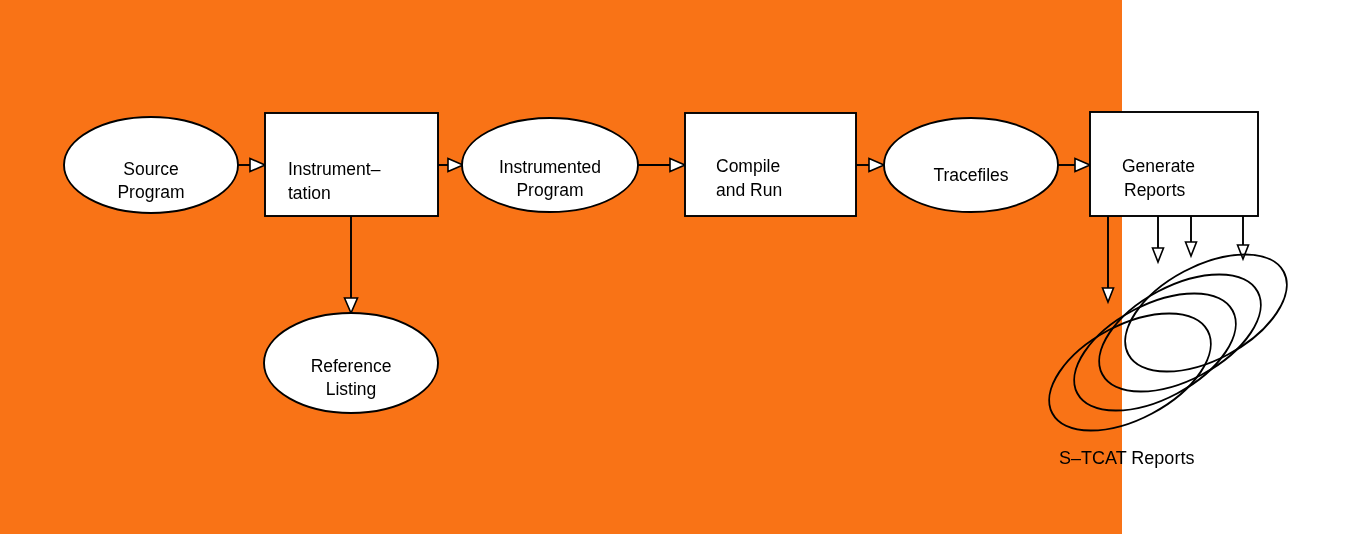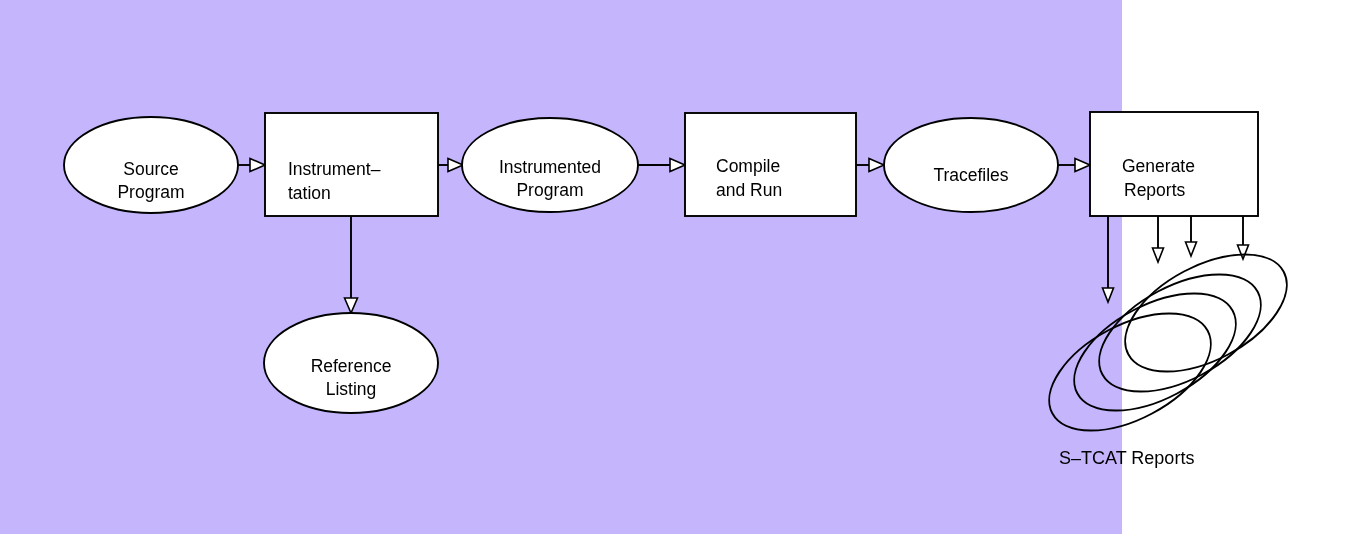--- a/index.html
+++ b/index.html
@@ -11,21 +11,21 @@
   body {
     width: 1366px;
     height: 534px;
     font-family: "Liberation Sans", sans-serif;
     overflow: hidden;
   }
   #diagram-root {
     position: relative;
     width: 1122px;
     height: 534px;
-    background: #c4b5fd;
+    background: #f97316;
   }
   svg#flow-svg {
     display: block;
     width: 1366px;
     height: 534px;
   }
   .shape-outline {
     fill: #ffffff;
     stroke: #000000;
     stroke-width: 1.9;

